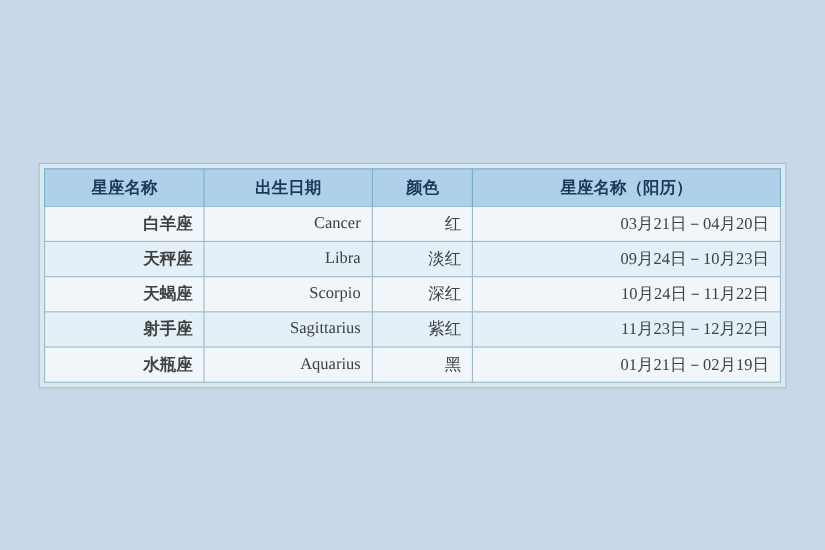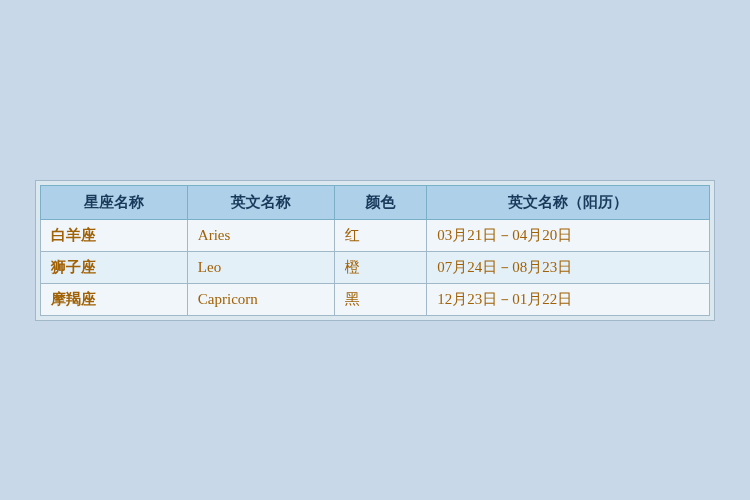--- a/index.html
+++ b/index.html
@@ -37,22 +37,22 @@
       padding: 7px 10px;
       text-align: center;
       font-weight: bold;
       color: #1a3a5c;
       margin-top: 20px;
     }
 
     tbody tr td {
       border: 1px solid #a0b8c8;
       padding: 6px 10px;
-      text-align: left;
-      color: #a16207;
+      text-align: right;
+      color: #404040;
       background-color: #f0f6fa;
       font-family: Liberation Serif, serif;
     }
 
     tbody tr:nth-child(even) td {
       background-color: #e4f0f8;
     }
 
     td.chinese-name {
       font-weight: bold;
@@ -63,39 +63,51 @@
     }
   </style>
 </head>
 <body>
 
 <div class="table-container">
   <table>
     <thead>
       <tr>
         <th>星座名称</th>
-        <th>英文名称</th>
+        <th>出生日期</th>
         <th>颜色</th>
-        <th>英文名称（阳历）</th>
+        <th>星座名称（阳历）</th>
       </tr>
     </thead>
     <tbody id="table-body">
     <tr>
           <td class="chinese-name">白羊座</td>
-          <td class="english-name">Aries</td>
+          <td class="english-name">Cancer</td>
           <td>红</td>
           <td>03月21日－04月20日</td>
         </tr>
         <tr>
-          <td class="chinese-name">狮子座</td>
-          <td class="english-name">Leo</td>
-          <td>橙</td>
-          <td>07月24日－08月23日</td>
+          <td class="chinese-name">天秤座</td>
+          <td class="english-name">Libra</td>
+          <td>淡红</td>
+          <td>09月24日－10月23日</td>
         </tr>
         <tr>
-          <td class="chinese-name">摩羯座</td>
-          <td class="english-name">Capricorn</td>
+          <td class="chinese-name">天蝎座</td>
+          <td class="english-name">Scorpio</td>
+          <td>深红</td>
+          <td>10月24日－11月22日</td>
+        </tr>
+        <tr>
+          <td class="chinese-name">射手座</td>
+          <td class="english-name">Sagittarius</td>
+          <td>紫红</td>
+          <td>11月23日－12月22日</td>
+        </tr>
+        <tr>
+          <td class="chinese-name">水瓶座</td>
+          <td class="english-name">Aquarius</td>
           <td>黑</td>
-          <td>12月23日－01月22日</td>
+          <td>01月21日－02月19日</td>
         </tr>
       </tbody>
   </table>
 </div>
 
 </body></html>

